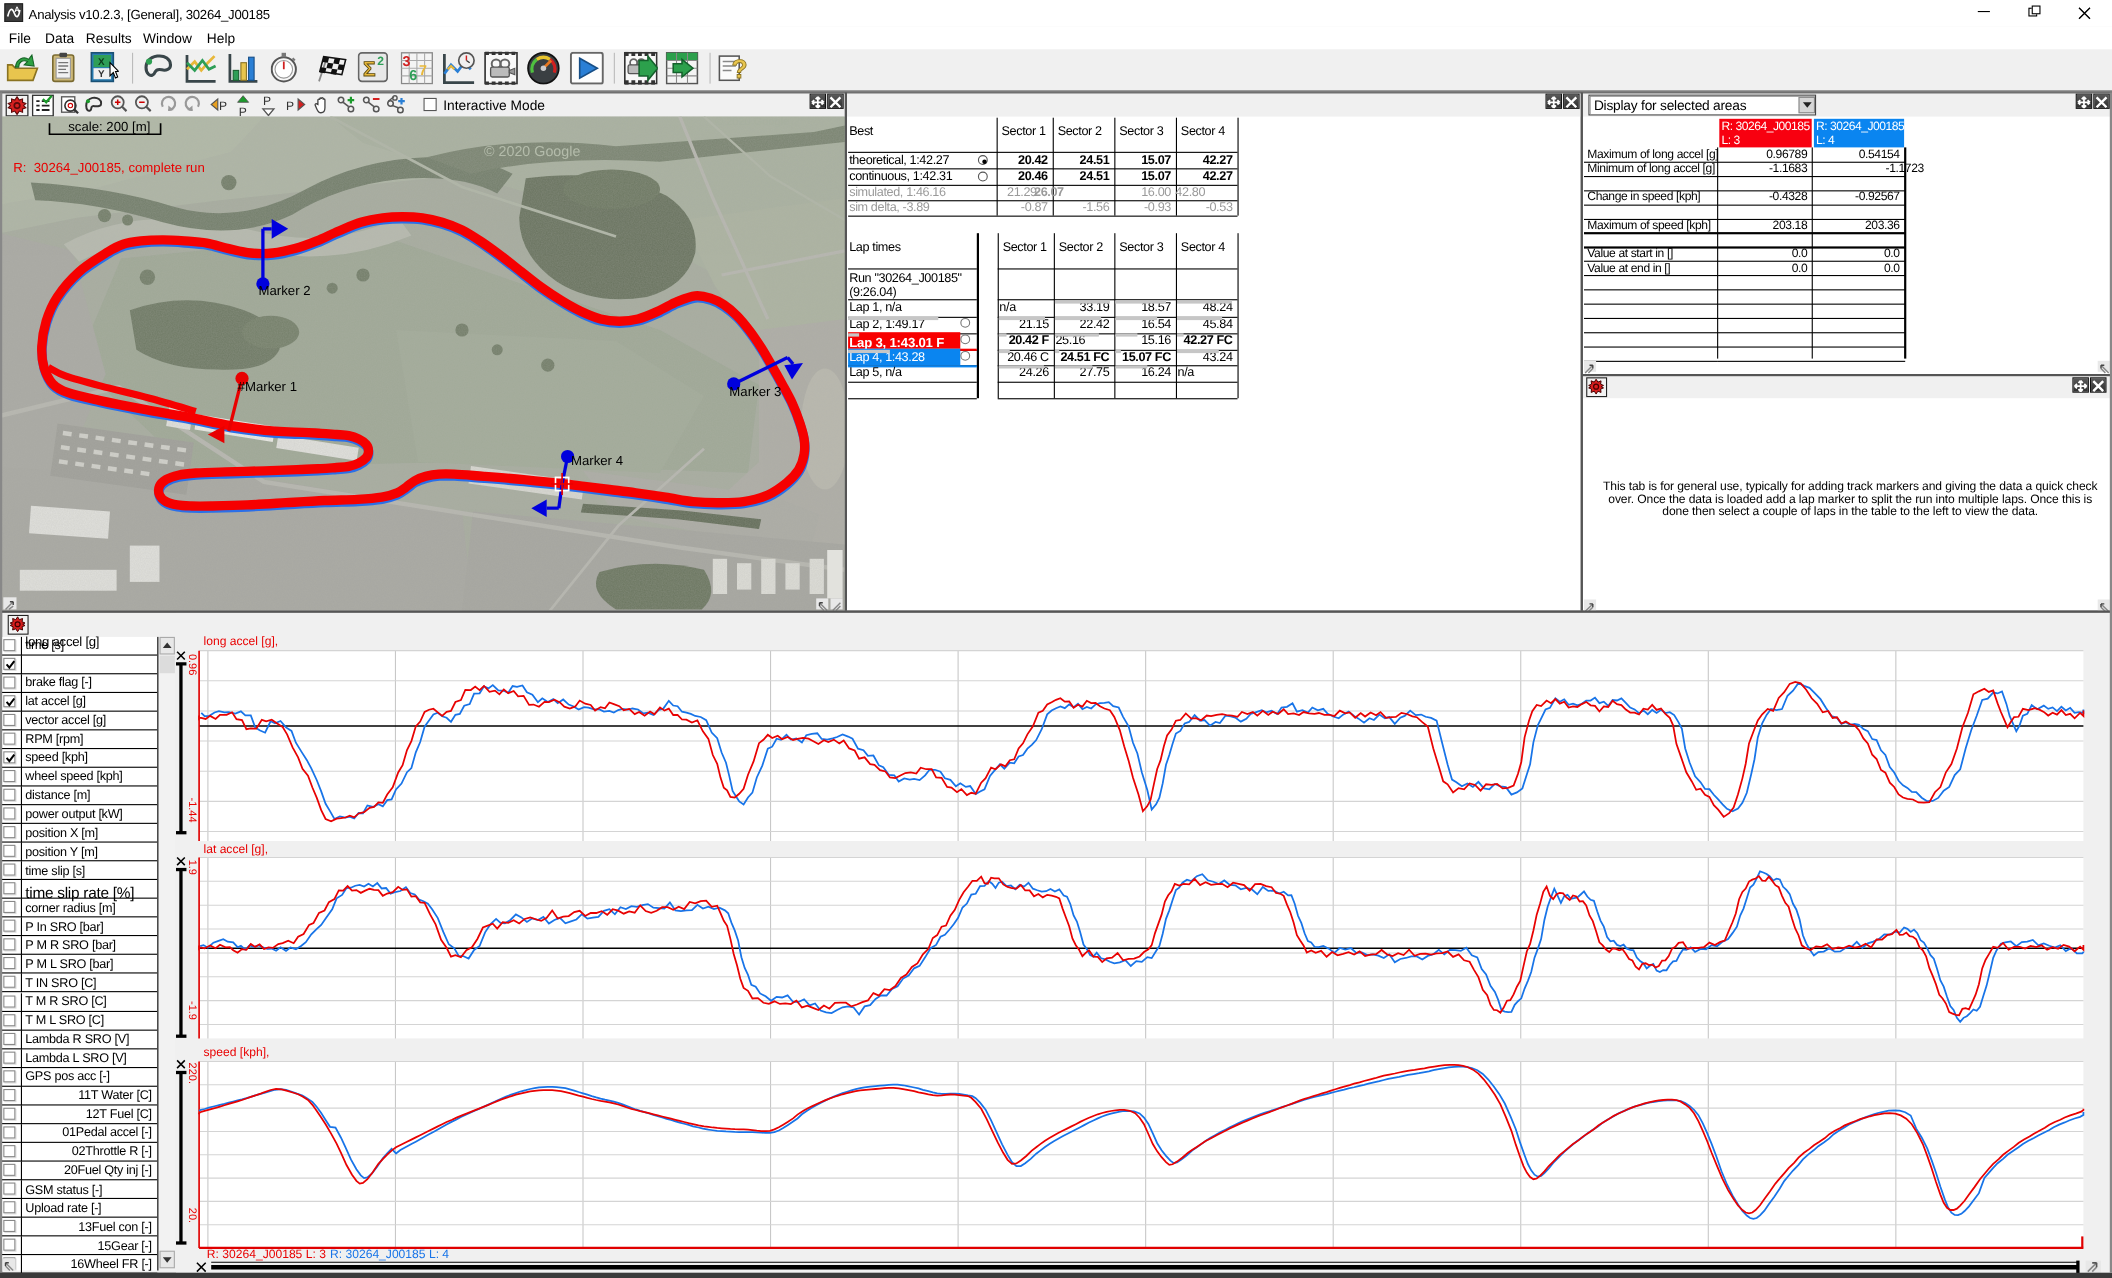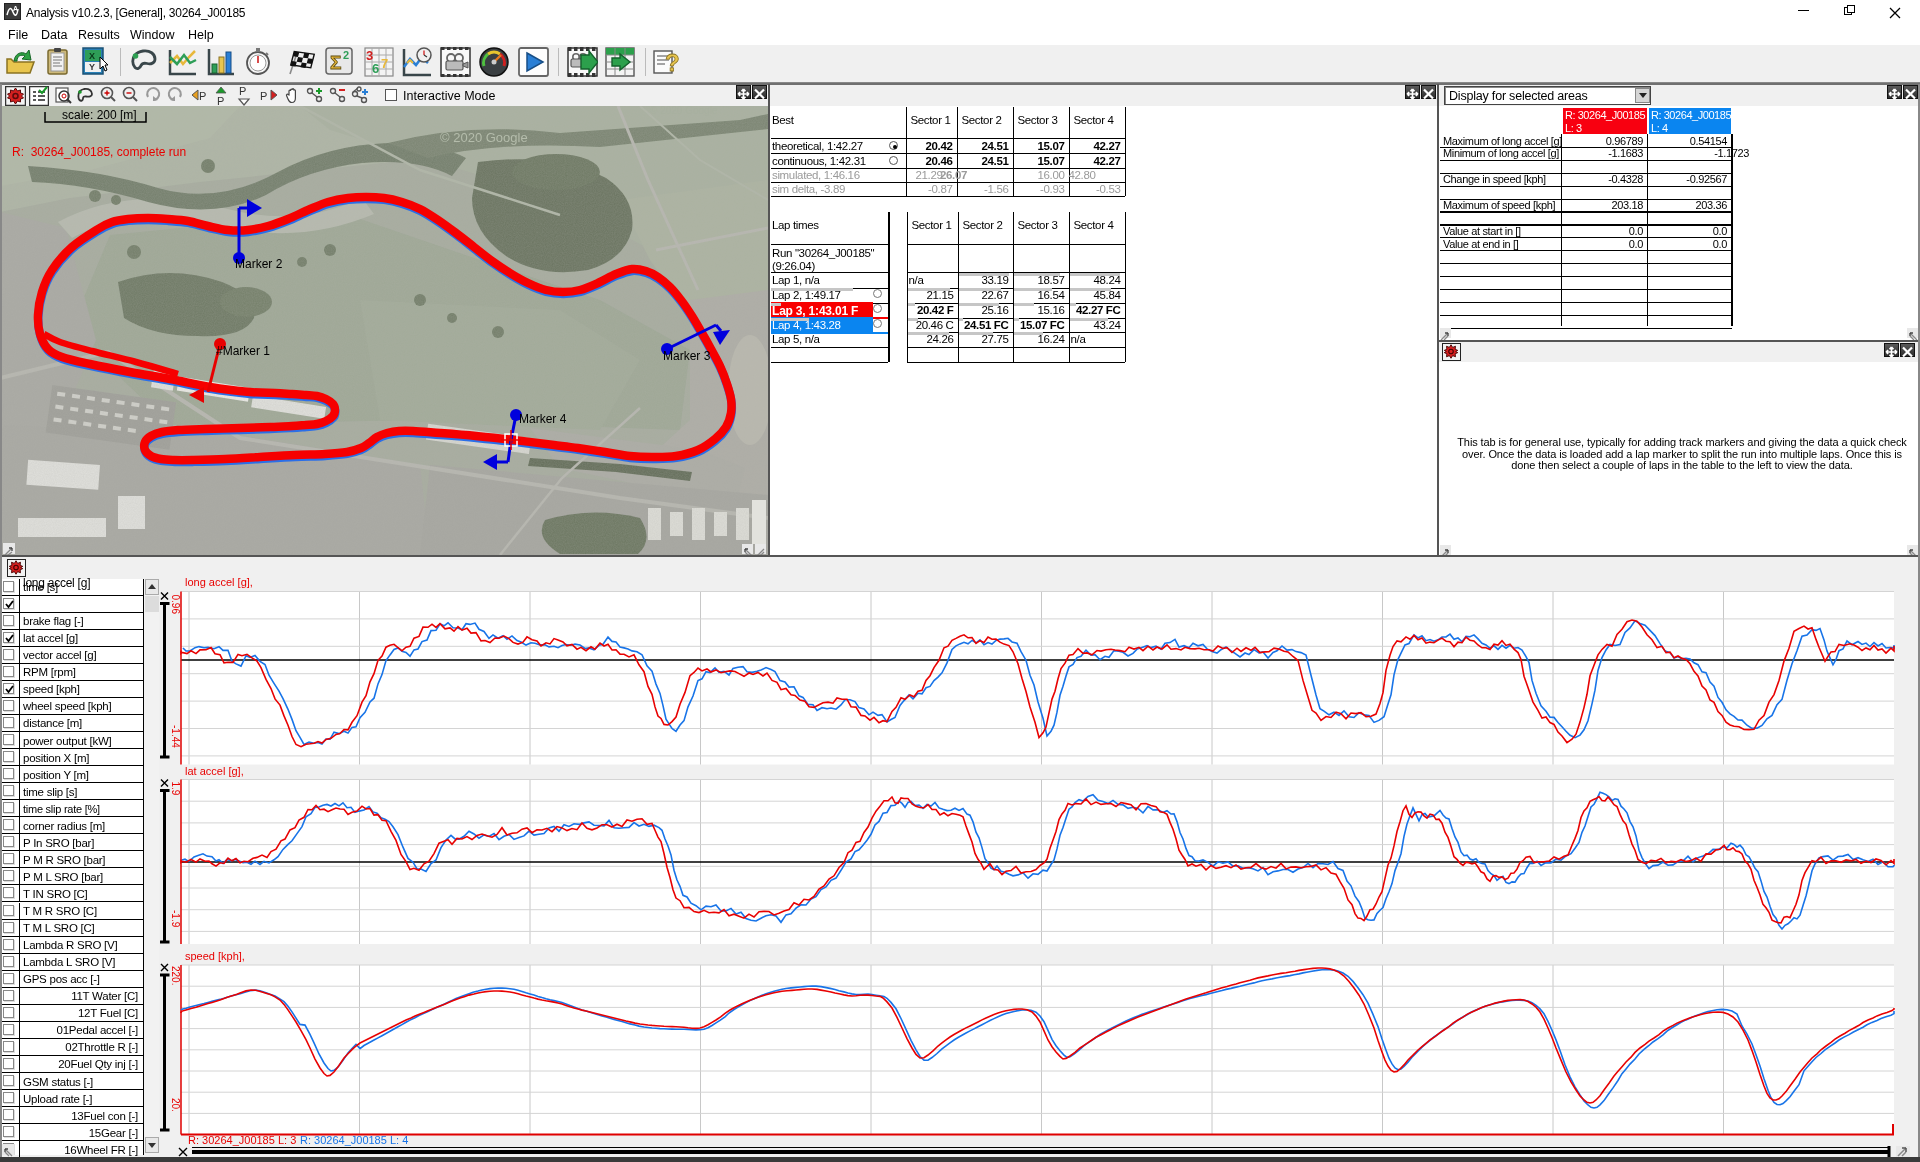--- a/index.html
+++ b/index.html
@@ -436,34 +436,34 @@
 <div class="abs" style="left:958.5px;top:273.0px;width:50px;height:3px;background:#c6c6c6"></div>
 <div class="abs tt" style="left:1014.5px;top:274px;width:50.0px;text-align:right;font-weight:normal;white-space:nowrap">18.57</div>
 <div class="abs" style="left:1013.5px;top:273.0px;width:46px;height:3px;background:#c6c6c6"></div>
 <div class="abs tt" style="left:1070.5px;top:274px;width:50.0px;text-align:right;font-weight:normal;white-space:nowrap">48.24</div>
 <div class="abs" style="left:1069.5px;top:273.0px;width:50px;height:3px;background:#c6c6c6"></div>
 <div class="abs tt" style="left:772px;top:289px;white-space:nowrap">Lap 2, 1:49.17</div>
 <div class="abs" style="left:771px;top:288.0px;width:82px;height:3px;background:#c6c6c6"></div>
 <div class="abs" style="left:873px;top:289px;width:9px;height:9px;border:1.3px solid #777;border-radius:50%;background:#fff"></div>
 <div class="abs tt" style="left:908.5px;top:289px;width:45.0px;text-align:right;font-weight:normal;white-space:nowrap">21.15</div>
 <div class="abs" style="left:907.5px;top:288.0px;width:42px;height:3px;background:#c6c6c6"></div>
-<div class="abs tt" style="left:959.5px;top:289px;width:49.0px;text-align:right;font-weight:normal;white-space:nowrap">22.67</div>
+<div class="abs tt" style="left:959.5px;top:289px;width:49.0px;text-align:right;font-weight:normal;white-space:nowrap">22.42</div>
 <div class="abs" style="left:958.5px;top:288.0px;width:42px;height:3px;background:#c6c6c6"></div>
 <div class="abs tt" style="left:1014.5px;top:289px;width:50.0px;text-align:right;font-weight:normal;white-space:nowrap">16.54</div>
 <div class="abs" style="left:1013.5px;top:288.0px;width:38px;height:3px;background:#c6c6c6"></div>
 <div class="abs tt" style="left:1070.5px;top:289px;width:50.0px;text-align:right;font-weight:normal;white-space:nowrap">45.84</div>
 <div class="abs" style="left:1069.5px;top:288.0px;width:41px;height:3px;background:#c6c6c6"></div>
 <div class="abs" style="left:771px;top:302px;width:102px;height:15px;background:#f80000"></div>
 <div class="abs" style="left:771px;top:316.5px;width:117px;height:2.5px;background:#f80000"></div>
 <div class="abs" style="left:772px;top:304px;font-size:12px;letter-spacing:-0.2px;font-weight:bold;color:#fff;white-space:nowrap">Lap 3, 1:43.01 F</div>
 <div class="abs" style="left:771px;top:303.0px;width:10px;height:3px;background:#c6c6c6"></div>
 <div class="abs" style="left:873px;top:304px;width:9px;height:9px;border:1.3px solid #777;border-radius:50%;background:#fff"></div>
 <div class="abs tt" style="left:908.5px;top:304px;width:45.0px;text-align:right;font-weight:bold;white-space:nowrap">20.42 F</div>
 <div class="abs" style="left:907.5px;top:303.0px;width:7px;height:3px;background:#c6c6c6"></div>
-<div class="abs tt" style="left:959.5px;top:304px;width:49.0px;text-align:right;font-weight:normal;white-space:nowrap">25.16</div>
+<div class="abs tt" style="left:959.5px;top:304px;width:49.0px;font-weight:normal;white-space:nowrap">25.16</div>
 <div class="abs" style="left:958.5px;top:303.0px;width:40px;height:3px;background:#c6c6c6"></div>
 <div class="abs tt" style="left:1014.5px;top:304px;width:50.0px;text-align:right;font-weight:normal;white-space:nowrap">15.16</div>
 <div class="abs" style="left:1013.5px;top:303.0px;width:20px;height:3px;background:#c6c6c6"></div>
 <div class="abs tt" style="left:1070.5px;top:304px;width:50.0px;text-align:right;font-weight:bold;white-space:nowrap">42.27 FC</div>
 <div class="abs" style="left:1069.5px;top:303.0px;width:6px;height:3px;background:#c6c6c6"></div>
 <div class="abs" style="left:771px;top:317px;width:102px;height:15px;background:#0a85f0"></div>
 <div class="abs" style="left:771px;top:331.5px;width:117px;height:2.5px;background:#0a85f0"></div>
 <div class="abs tt" style="left:772px;top:319px;color:#fff;white-space:nowrap">Lap 4, 1:43.28</div>
 <div class="abs" style="left:771px;top:318.0px;width:38px;height:3px;background:#c6c6c6"></div>
 <div class="abs" style="left:873px;top:319px;width:9px;height:9px;border:1.3px solid #777;border-radius:50%;background:#fff"></div>
@@ -756,21 +756,21 @@
 <div class="abs" style="left:3px;top:768.0px;width:11px;height:11px;border:1.2px solid #888;background:#fff;box-shadow:1px 1px 0 #ddd"></div>
 <div class="abs" style="left:18.5px;top:766.0px;width:1.2px;height:17.05px;background:#000"></div>
 <div class="abs" style="left:23px;top:768.5px;font-size:11.5px;letter-spacing:-0.25px;white-space:nowrap">position Y [m]</div>
 <div class="abs" style="left:0;top:783.1px;width:143px;height:17.05px;border-bottom:1.4px solid #000"></div>
 <div class="abs" style="left:3px;top:785.1px;width:11px;height:11px;border:1.2px solid #888;background:#fff;box-shadow:1px 1px 0 #ddd"></div>
 <div class="abs" style="left:18.5px;top:783.1px;width:1.2px;height:17.05px;background:#000"></div>
 <div class="abs" style="left:23px;top:785.6px;font-size:11.5px;letter-spacing:-0.25px;white-space:nowrap">time slip [s]</div>
 <div class="abs" style="left:0;top:800.1px;width:143px;height:17.05px;border-bottom:1.4px solid #000"></div>
 <div class="abs" style="left:3px;top:802.1px;width:11px;height:11px;border:1.2px solid #888;background:#fff;box-shadow:1px 1px 0 #ddd"></div>
 <div class="abs" style="left:18.5px;top:800.1px;width:1.2px;height:17.05px;background:#000"></div>
-<div class="abs" style="left:23px;top:802.6px;font-size:11px;letter-spacing:-0.25px;white-space:nowrap">time slip rate [%]</div>
+<div class="abs" style="left:23px;top:802.6px;font-size:14px;letter-spacing:-0.25px;white-space:nowrap">time slip rate [%]</div>
 <div class="abs" style="left:0;top:817.2px;width:143px;height:17.05px;border-bottom:1.4px solid #000"></div>
 <div class="abs" style="left:3px;top:819.2px;width:11px;height:11px;border:1.2px solid #888;background:#fff;box-shadow:1px 1px 0 #ddd"></div>
 <div class="abs" style="left:18.5px;top:817.2px;width:1.2px;height:17.05px;background:#000"></div>
 <div class="abs" style="left:23px;top:819.7px;font-size:11.5px;letter-spacing:-0.25px;white-space:nowrap">corner radius [m]</div>
 <div class="abs" style="left:0;top:834.2px;width:143px;height:17.05px;border-bottom:1.4px solid #000"></div>
 <div class="abs" style="left:3px;top:836.2px;width:11px;height:11px;border:1.2px solid #888;background:#fff;box-shadow:1px 1px 0 #ddd"></div>
 <div class="abs" style="left:18.5px;top:834.2px;width:1.2px;height:17.05px;background:#000"></div>
 <div class="abs" style="left:23px;top:836.8px;font-size:11.5px;letter-spacing:-0.25px;white-space:nowrap">P In SRO [bar]</div>
 <div class="abs" style="left:0;top:851.3px;width:143px;height:17.05px;border-bottom:1.4px solid #000"></div>
 <div class="abs" style="left:3px;top:853.3px;width:11px;height:11px;border:1.2px solid #888;background:#fff;box-shadow:1px 1px 0 #ddd"></div>

